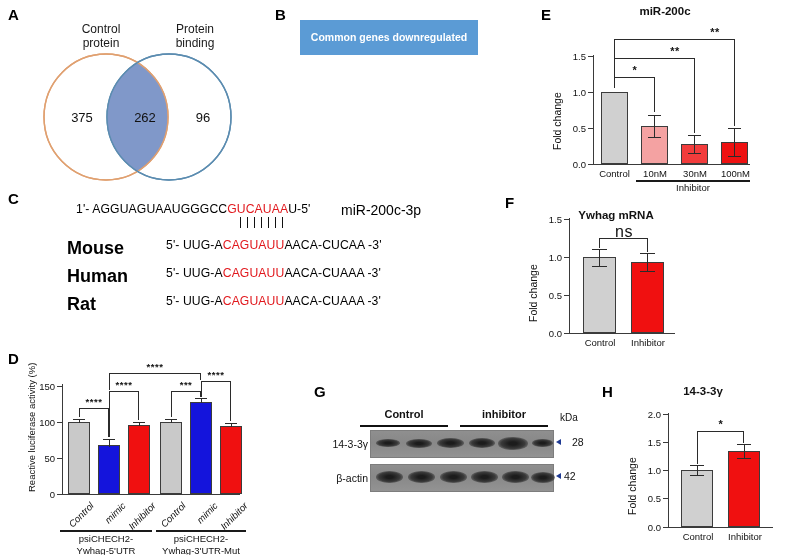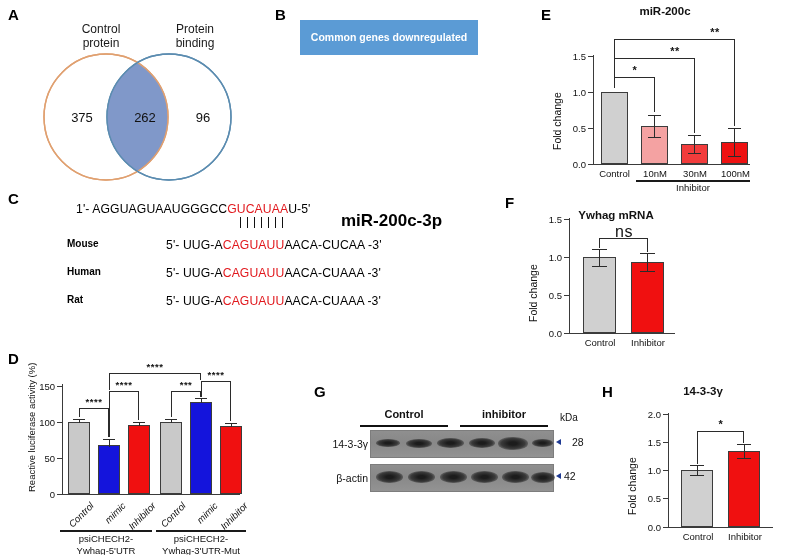--- a/index.html
+++ b/index.html
@@ -50,24 +50,24 @@
   #panelC { left: 0; top: 190; width: 520px; height: 145px; }
   .seq {
     position: absolute;
     font-family: "Liberation Sans", sans-serif;
     font-size: 12.2px;
     letter-spacing: 0.1px;
     white-space: nowrap;
   }
   .seq .r { color: #e1181d; }
   .sp-name {
-    position: absolute; font-weight: bold; font-size: 10px; padding-left: 9px;
+    position: absolute; font-weight: bold; font-size: 18px; padding-left: 9px;
   }
   .mirname {
-    position: absolute; font-weight: bold; font-size: 17px; margin-top: 9px;
+    position: absolute; font-weight: normal; font-size: 14px;
   }
   .bars-pair { position: absolute; }
   .bars-pair i {
     display: inline-block; width: 1px; height: 11px;
     background: #111; margin-right: 6.0px; vertical-align: top;
   }
 
   
   .axis-line { position: absolute; background: #3a3a3a; }
   .tick { position: absolute; background: #3a3a3a; height: 1.3px; }

